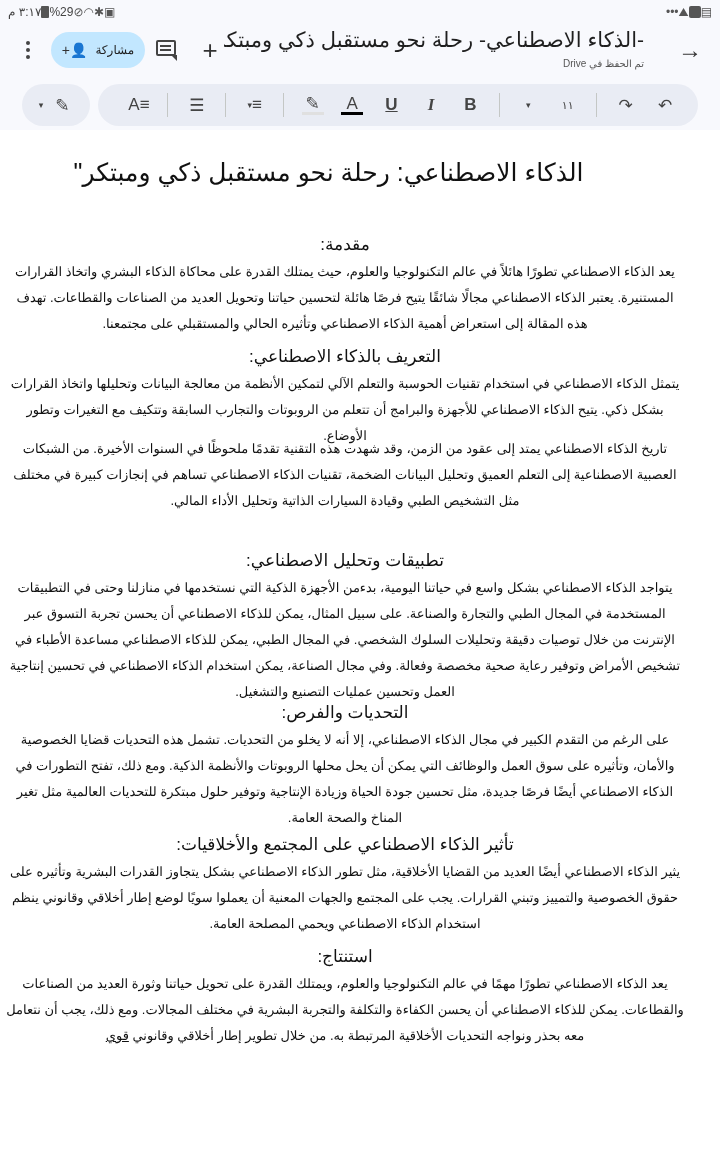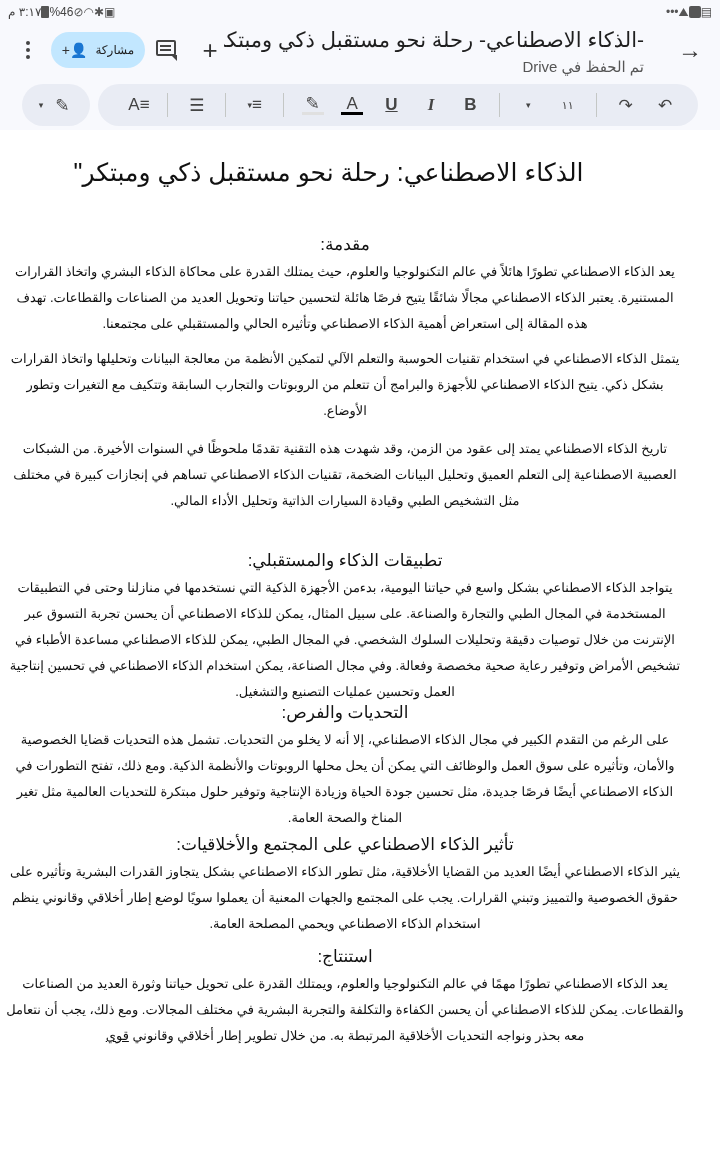--- a/index.html
+++ b/index.html
@@ -13,21 +13,21 @@
   .statusbar { position: absolute; top: 0; left: 0; width: 720px; height: 24px; display: flex; align-items: center; justify-content: space-between; padding: 0 8px; font-size: 12px; color: #444; }
   .status-left, .status-right { display: flex; align-items: center; direction: ltr; }
   .sb-ico { font-size: 12px; color: #555; display: inline-block; }
   .sb-box { width: 12px; height: 12px; border-radius: 2px; background: #555; display: inline-block; }
   .sb-battery { width: 8px; height: 12px; background: #555; border-radius: 1px; display: inline-block; }
 
   
   .header { position: absolute; top: 24px; left: 0; width: 720px; height: 54px; }
   .back-btn { position: absolute; right: 16px; top: 12px; width: 28px; height: 28px; font-size: 24px; color: #333; display: flex; align-items: center; justify-content: center; }
   .doc-title { position: absolute; right: 76px; top: 4px; width: 420px; font-size: 21px; color: #1f1f1f; direction: rtl; white-space: nowrap; overflow: hidden; text-align: right; }
-  .saved { position: absolute; right: 76px; top: 34px; font-size: 15px; color: #555; direction: rtl; }
+  .saved { position: absolute; right: 76px; top: 34px; font-size: 10px; color: #555; direction: rtl; }
   .plus-btn { position: absolute; left: 196px; top: 12px; width: 28px; height: 28px; font-size: 26px; color: #333; display: flex; align-items: center; justify-content: center; font-weight: 300; }
   .comment-btn { position: absolute; left: 154px; top: 14px; width: 24px; height: 24px; }
   .comment-btn .bubble { width: 20px; height: 16px; border: 2.5px solid #444; border-radius: 2px; position: relative; margin: 2px; }
   .comment-btn .bubble::after { content: ""; position: absolute; right: -3px; bottom: -7px; border-left: 6px solid transparent; border-top: 6px solid #444; }
   .comment-btn .line { position: absolute; left: 6px; height: 2px; background: #444; width: 12px; }
   .share-btn { position: absolute; left: 51px; top: 8px; width: 94px; height: 36px; border-radius: 18px; background: #c2e7ff; display: flex; align-items: center; justify-content: center; gap: 8px; direction: rtl; font-size: 12px; color: #1f1f1f; }
   .share-ico { font-size: 14px; color: #333; }
   .more-btn { position: absolute; left: 18px; top: 12px; width: 20px; height: 28px; display: flex; flex-direction: column; align-items: center; justify-content: center; gap: 3px; }
   .more-btn span { width: 4px; height: 4px; border-radius: 50%; background: #444; display: block; }
 
@@ -54,21 +54,21 @@
 </style>
 </head>
 <body>
 
 <div class="chrome"></div>
 
 <div class="statusbar">
   <div class="status-left">
     <span style="direction:rtl">٣:١٧ م</span>
     <span class="sb-battery"></span>
-    <span>%46</span>
+    <span>%29</span>
     <span class="sb-ico">⊘</span>
     <span class="sb-ico">◠</span>
     <span class="sb-ico">✱</span>
     <span class="sb-ico">▣</span>
   </div>
   <div class="status-right">
     <span class="sb-ico">•••</span>
     <span class="sb-ico">⛰</span>
     <span class="sb-box"></span>
     <span class="sb-ico">▤</span>
@@ -131,29 +131,30 @@
 
 <div class="doc">
   <div class="doc-h1">الذكاء الاصطناعي: رحلة نحو مستقبل ذكي ومبتكر"</div>
 
   <div class="section" style="top:104px">
     <h2>مقدمة:</h2>
     <p>يعد الذكاء الاصطناعي تطورًا هائلاً في عالم التكنولوجيا والعلوم، حيث يمتلك القدرة على محاكاة الذكاء البشري واتخاذ القرارات المستنيرة. يعتبر الذكاء الاصطناعي مجالًا شائقًا يتيح فرصًا هائلة لتحسين حياتنا وتحويل العديد من الصناعات والقطاعات. تهدف هذه المقالة إلى استعراض أهمية الذكاء الاصطناعي وتأثيره الحالي والمستقبلي على مجتمعنا.</p>
   </div>
 
   <div class="section" style="top:216px">
+    <h2>التعريف بالذكاء الاصطناعي:</h2>
     <p>يتمثل الذكاء الاصطناعي في استخدام تقنيات الحوسبة والتعلم الآلي لتمكين الأنظمة من معالجة البيانات وتحليلها واتخاذ القرارات بشكل ذكي. يتيح الذكاء الاصطناعي للأجهزة والبرامج أن تتعلم من الروبوتات والتجارب السابقة وتتكيف مع التغيرات وتطور الأوضاع.</p>
   </div>
 
   <div class="section" style="top:306px">
     <p>تاريخ الذكاء الاصطناعي يمتد إلى عقود من الزمن، وقد شهدت هذه التقنية تقدمًا ملحوظًا في السنوات الأخيرة. من الشبكات العصبية الاصطناعية إلى التعلم العميق وتحليل البيانات الضخمة، تقنيات الذكاء الاصطناعي تساهم في إنجازات كبيرة في مختلف مثل التشخيص الطبي وقيادة السيارات الذاتية وتحليل الأداء المالي.</p>
   </div>
 
   <div class="section" style="top:420px">
-    <h2>تطبيقات الذكاء والمستقبلي:</h2>
+    <h2>تطبيقات وتحليل الاصطناعي:</h2>
     <p>يتواجد الذكاء الاصطناعي بشكل واسع في حياتنا اليومية، بدءمن الأجهزة الذكية التي نستخدمها في منازلنا وحتى في التطبيقات المستخدمة في المجال الطبي والتجارة والصناعة. على سبيل المثال، يمكن للذكاء الاصطناعي أن يحسن تجربة التسوق عبر الإنترنت من خلال توصيات دقيقة وتحليلات السلوك الشخصي. في المجال الطبي، يمكن للذكاء الاصطناعي مساعدة الأطباء في تشخيص الأمراض وتوفير رعاية صحية مخصصة وفعالة. وفي مجال الصناعة، يمكن استخدام الذكاء الاصطناعي في تحسين إنتاجية العمل وتحسين عمليات التصنيع والتشغيل.</p>
   </div>
 
   <div class="section" style="top:572px">
     <h2>التحديات والفرص:</h2>
     <p>على الرغم من التقدم الكبير في مجال الذكاء الاصطناعي، إلا أنه لا يخلو من التحديات. تشمل هذه التحديات قضايا الخصوصية والأمان، وتأثيره على سوق العمل والوظائف التي يمكن أن يحل محلها الروبوتات والأنظمة الذكية. ومع ذلك، تفتح التطورات في الذكاء الاصطناعي أيضًا فرصًا جديدة، مثل تحسين جودة الحياة وزيادة الإنتاجية وتوفير حلول مبتكرة للتحديات العالمية مثل تغير المناخ والصحة العامة.</p>
   </div>
 
   <div class="section" style="top:704px">
     <h2>تأثير الذكاء الاصطناعي على المجتمع والأخلاقيات:</h2>

